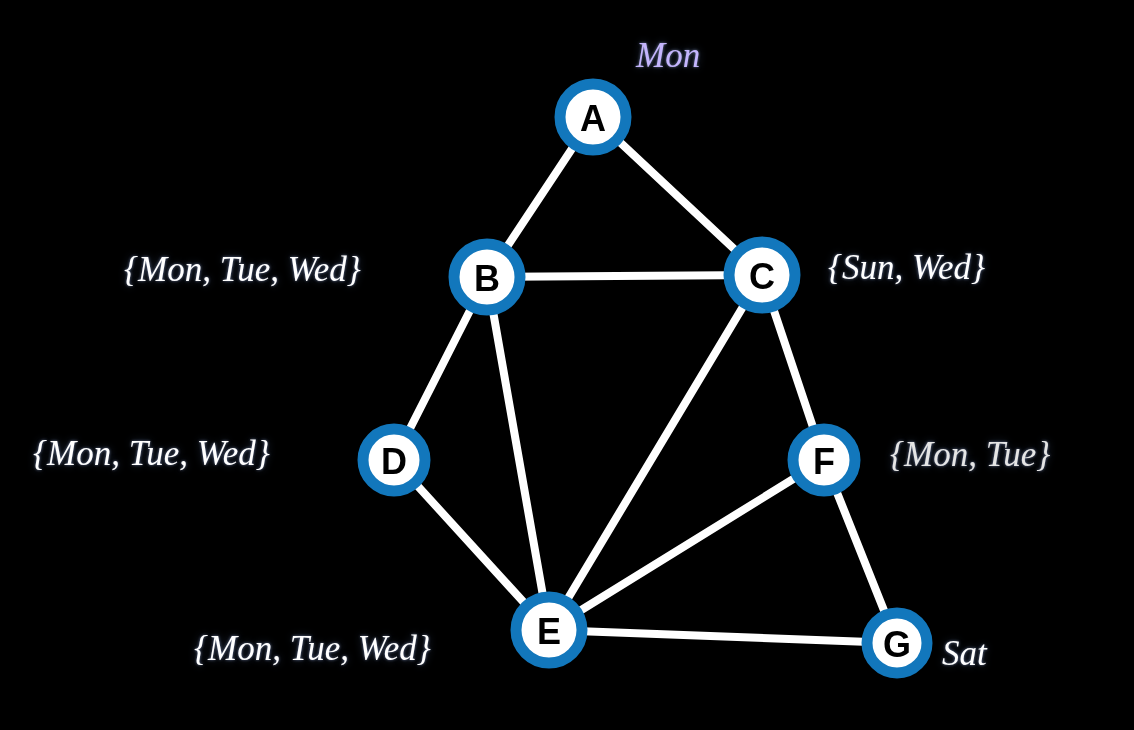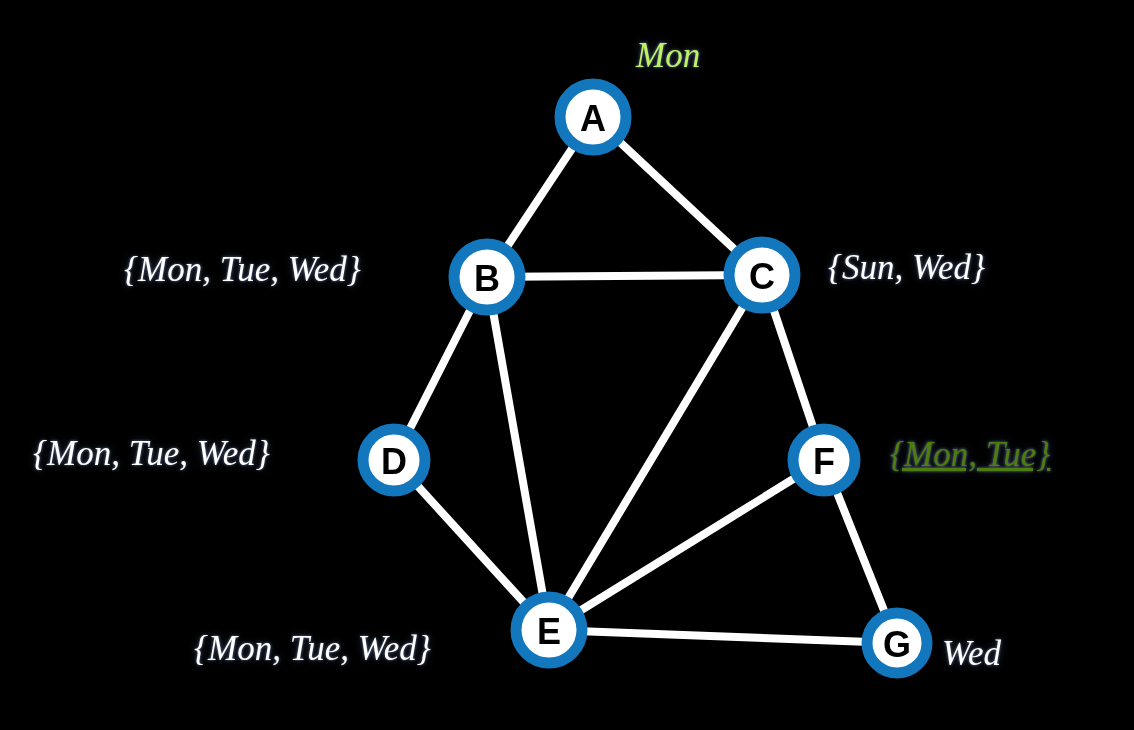--- a/index.html
+++ b/index.html
@@ -99,21 +99,21 @@
           <circle cx="824" cy="460" r="31" class="node-ring" fill="#ffffff" stroke="#1277bc" stroke-width="11"></circle>
           <text x="824" y="461" class="node-letter" fill="#000000">F</text>
         </g>
         <g>
           <circle cx="897" cy="643" r="30" class="node-ring" fill="#ffffff" stroke="#1277bc" stroke-width="11"></circle>
           <text x="897" y="644" class="node-letter" fill="#000000">G</text>
         </g>
       </g>
   </svg>
   <div id="labels-layer">
-      <div class="domain-label" style="left: 636px; top: 38px; color: #bef264;">Mon</div>
+      <div class="domain-label" style="left: 636px; top: 38px; color: #c4b5fd;">Mon</div>
       <div class="domain-label" style="left: 124px; top: 252px; color: rgb(255, 255, 255);">{Mon, Tue, Wed}</div>
       <div class="domain-label" style="left: 828px; top: 250px; color: rgb(255, 255, 255);">{Sun, Wed}</div>
       <div class="domain-label" style="left: 33px; top: 436px; color: rgb(255, 255, 255);">{Mon, Tue, Wed}</div>
-      <div class="domain-label" style="left: 890px; top: 437px; color: #4d7c0f; text-decoration: underline;">{Mon, Tue}</div>
+      <div class="domain-label" style="left: 890px; top: 437px; color: #e5e5e5;">{Mon, Tue}</div>
       <div class="domain-label" style="left: 194px; top: 631px; color: rgb(255, 255, 255);">{Mon, Tue, Wed}</div>
-      <div class="domain-label" style="left: 942px; top: 636px; color: rgb(255, 255, 255);">Wed</div>
+      <div class="domain-label" style="left: 942px; top: 636px; color: rgb(255, 255, 255);">Sat</div>
     </div>
 </div>
 
 </body></html>

